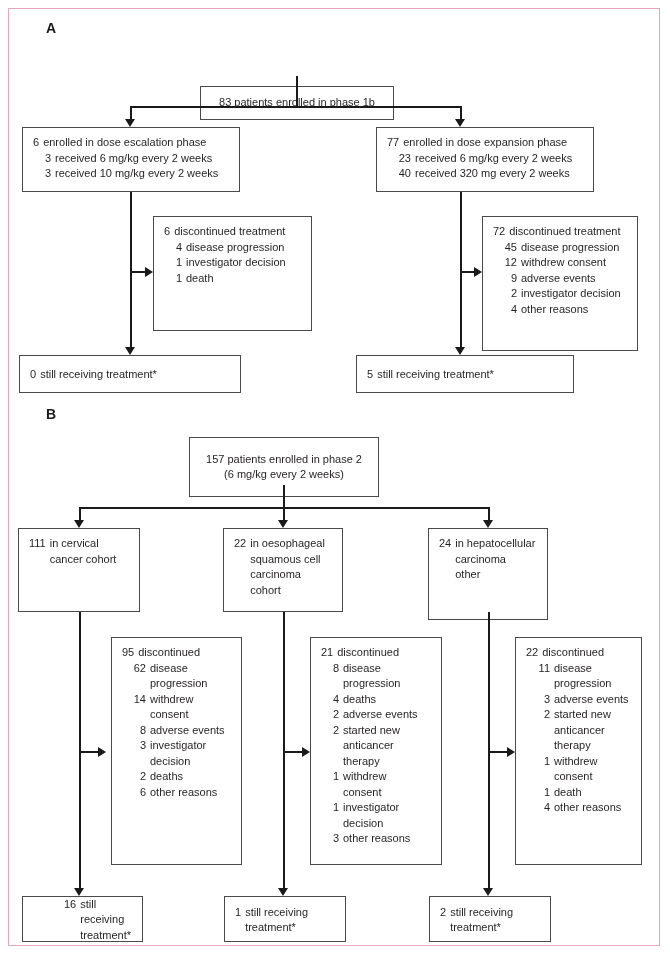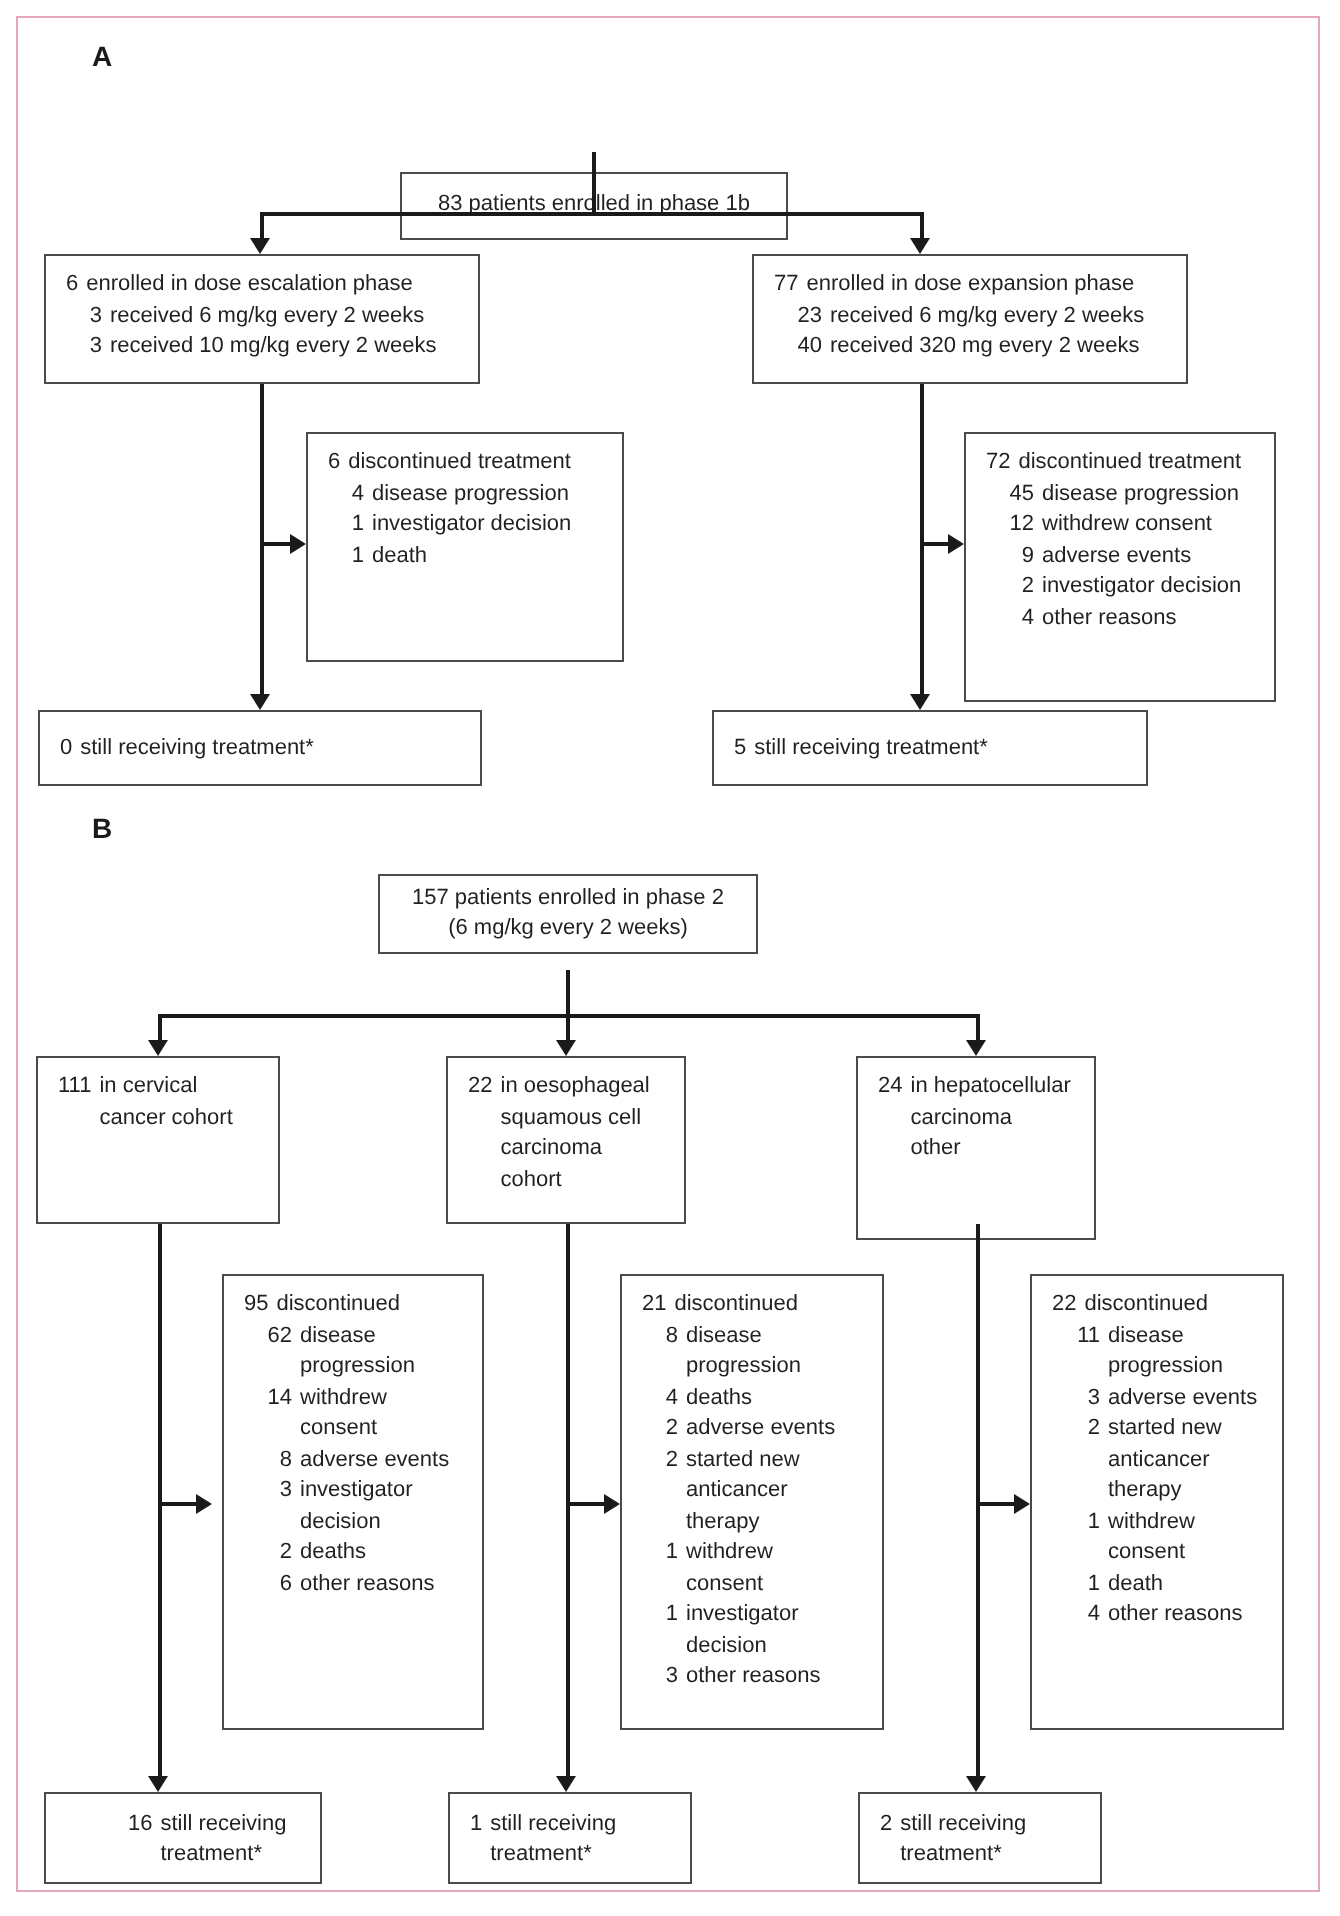--- a/index.html
+++ b/index.html
@@ -38,28 +38,28 @@
   #labelB{left:46px;top:406px;}
 
   #boxA1{left:200px;top:42px;width:194px;height:34px;margin-top:44px;}
   #boxA2{left:22px;top:127px;width:218px;height:65px;}
   #boxA3{left:352px;top:127px;width:218px;height:65px;margin-left:24px;}
   #discA1{left:153px;top:216px;width:159px;height:115px;}
   #discA2{left:482px;top:216px;width:156px;height:135px;}
   #stillA1{left:19px;top:355px;width:222px;height:38px;}
   #stillA2{left:356px;top:355px;width:218px;height:38px;}
 
-  #boxB1{left:189px;top:437px;width:190px;height:40px;}
+  #boxB1{left:189px;top:437px;width:190px;height:60px;}
   #cohB1{left:18px;top:528px;width:122px;height:84px;}
   #cohB2{left:223px;top:528px;width:120px;height:84px;}
   #cohB3{left:428px;top:528px;width:120px;height:92px;}
   #discB1{left:111px;top:637px;width:131px;height:228px;}
   #discB2{left:310px;top:637px;width:132px;height:228px;}
   #discB3{left:515px;top:637px;width:127px;height:228px;}
-  #stillB1{left:22px;top:896px;width:139px;height:46px;padding-left:41px;}
+  #stillB1{left:22px;top:896px;width:121px;height:46px;padding-left:41px;}
   #stillB2{left:224px;top:896px;width:122px;height:46px;}
   #stillB3{left:429px;top:896px;width:122px;height:46px;}
 
   
   #cA-stem{left:296px;top:76px;height:31px;}
   #cA-h{left:130px;top:106px;width:332px;}
   #cA-dl{left:130px;top:106px;height:14px;}
   #cA-dl-h{left:125px;top:119px;}
   #cA-dr{left:460px;top:106px;height:14px;}
   #cA-dr-h{left:455px;top:119px;}

